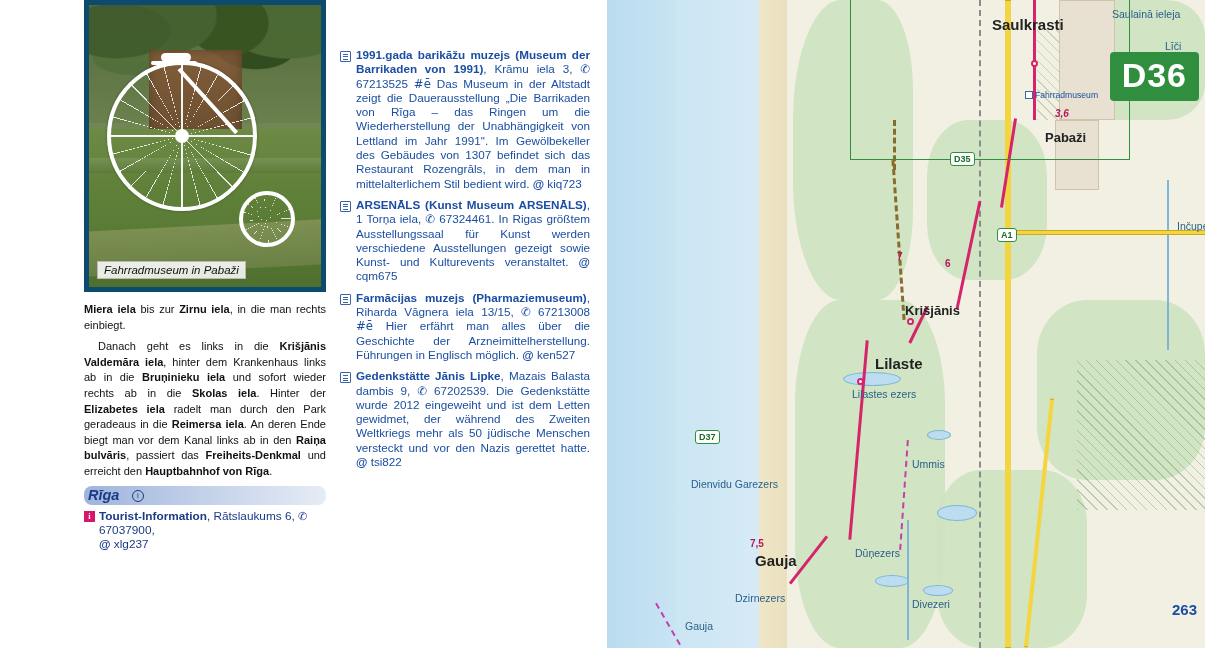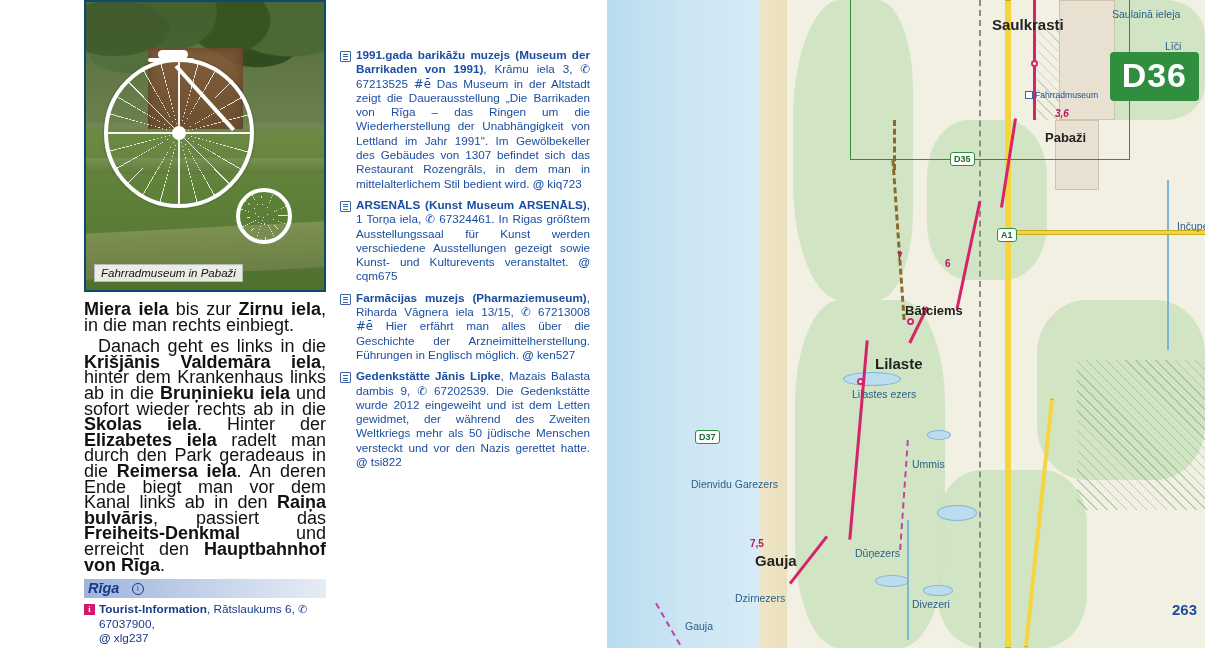--- a/index.html
+++ b/index.html
@@ -12,21 +12,21 @@
     position:relative;
   }
   #page { position:relative; width:1205px; height:648px; }
 
   
   #left-col {
     position:absolute; left:84px; top:0; width:242px; height:648px;
   }
   #photo-block {
     position:relative; width:242px; height:292px; overflow:hidden;
-    border:2px solid #0c4a6e;
+    border:5px solid #0c4a6e;
   }
   .photo-sky {
     position:absolute; left:0; top:0; width:100%; height:42%;
     background:linear-gradient(180deg,#6d7f52 0%, #87975f 35%, #5d7340 70%, #4d6a39 100%);
   }
   .photo-trees {
     position:absolute; left:0; top:0; width:100%; height:46%;
     background:
       radial-gradient(ellipse at 12% 20%, #3f5a2c 0 18%, transparent 19%),
       radial-gradient(ellipse at 34% 8%, #44602f 0 22%, transparent 23%),
@@ -106,29 +106,30 @@
   .photo-caption {
     position:absolute; left:8px; bottom:8px;
     background:rgba(255,255,255,.86);
     color:#111; font-size:11.5px; font-style:italic;
     padding:2px 6px;
     border:1px solid #b9b9b9;
   }
 
   #left-text { margin-top:10px; width:242px; color:#111; }
   .para {
-    font-size:18px; line-height:15.6px; text-align:justify; margin:0 0 6px 0;
+    font-size:11px; line-height:15.6px; text-align:justify; margin:0 0 6px 0;
     hyphens:auto;
   }
   .para.indent { text-indent:14px; }
 
   #riga-bar {
     margin-top:6px; width:242px; height:19px;
     background:linear-gradient(90deg,#9fb4dd 0%, #c7d4ea 55%, #e6ecf6 100%);
     position:relative;
+    border-radius:8px;
   }
   #riga-bar .riga-name {
     position:absolute; left:4px; top:1px;
     font-size:14.5px; font-weight:bold; color:#1b3a86; font-style:italic;
   }
   #riga-bar .riga-badge {
     position:absolute; left:48px; top:4px;
     width:12px; height:12px; border-radius:50%;
     border:1px solid #1b3a86; color:#1b3a86;
     font-size:8px; line-height:10px; text-align:center;
@@ -395,21 +396,21 @@
     <div class="mapbox"></div>
     <div class="badge-d36">D36</div>
 
     <div class="dot" style="left:300px; top:318px;"></div>
     <div class="dot" style="left:250px; top:378px;"></div>
     <div class="dot" style="left:424px; top:60px;"></div>
 
     <div class="pagenum">263</div>
   <div class="place big" style="left: 385px; top: 16px;">Saulkrasti</div>
       <div class="place mid" style="left: 438px; top: 130px;">Pabaži</div>
-      <div class="place mid" style="left: 298px; top: 303px;">Bātciems</div>
+      <div class="place mid" style="left: 298px; top: 303px;">Krišjānis</div>
       <div class="place big" style="left: 268px; top: 355px;">Lilaste</div>
       <div class="place big" style="left: 148px; top: 552px;">Gauja</div>
       <div class="place sm" style="left: 505px; top: 8px;">Saulainā ieleja</div>
       <div class="place sm" style="left: 530px; top: 40px; margin-left: 28px;">Līči</div>
       <div class="place sm" style="left: 245px; top: 388px;">Lilastes ezers</div>
       <div class="place sm" style="left: 84px; top: 478px;">Dienvidu Garezers</div>
       <div class="place sm" style="left: 305px; top: 458px;">Ummis</div>
       <div class="place sm" style="left: 248px; top: 547px;">Dūņezers</div>
       <div class="place sm" style="left: 128px; top: 592px;">Dzirnezers</div>
       <div class="place sm" style="left: 305px; top: 598px; text-align: right;">Divezeri</div>

